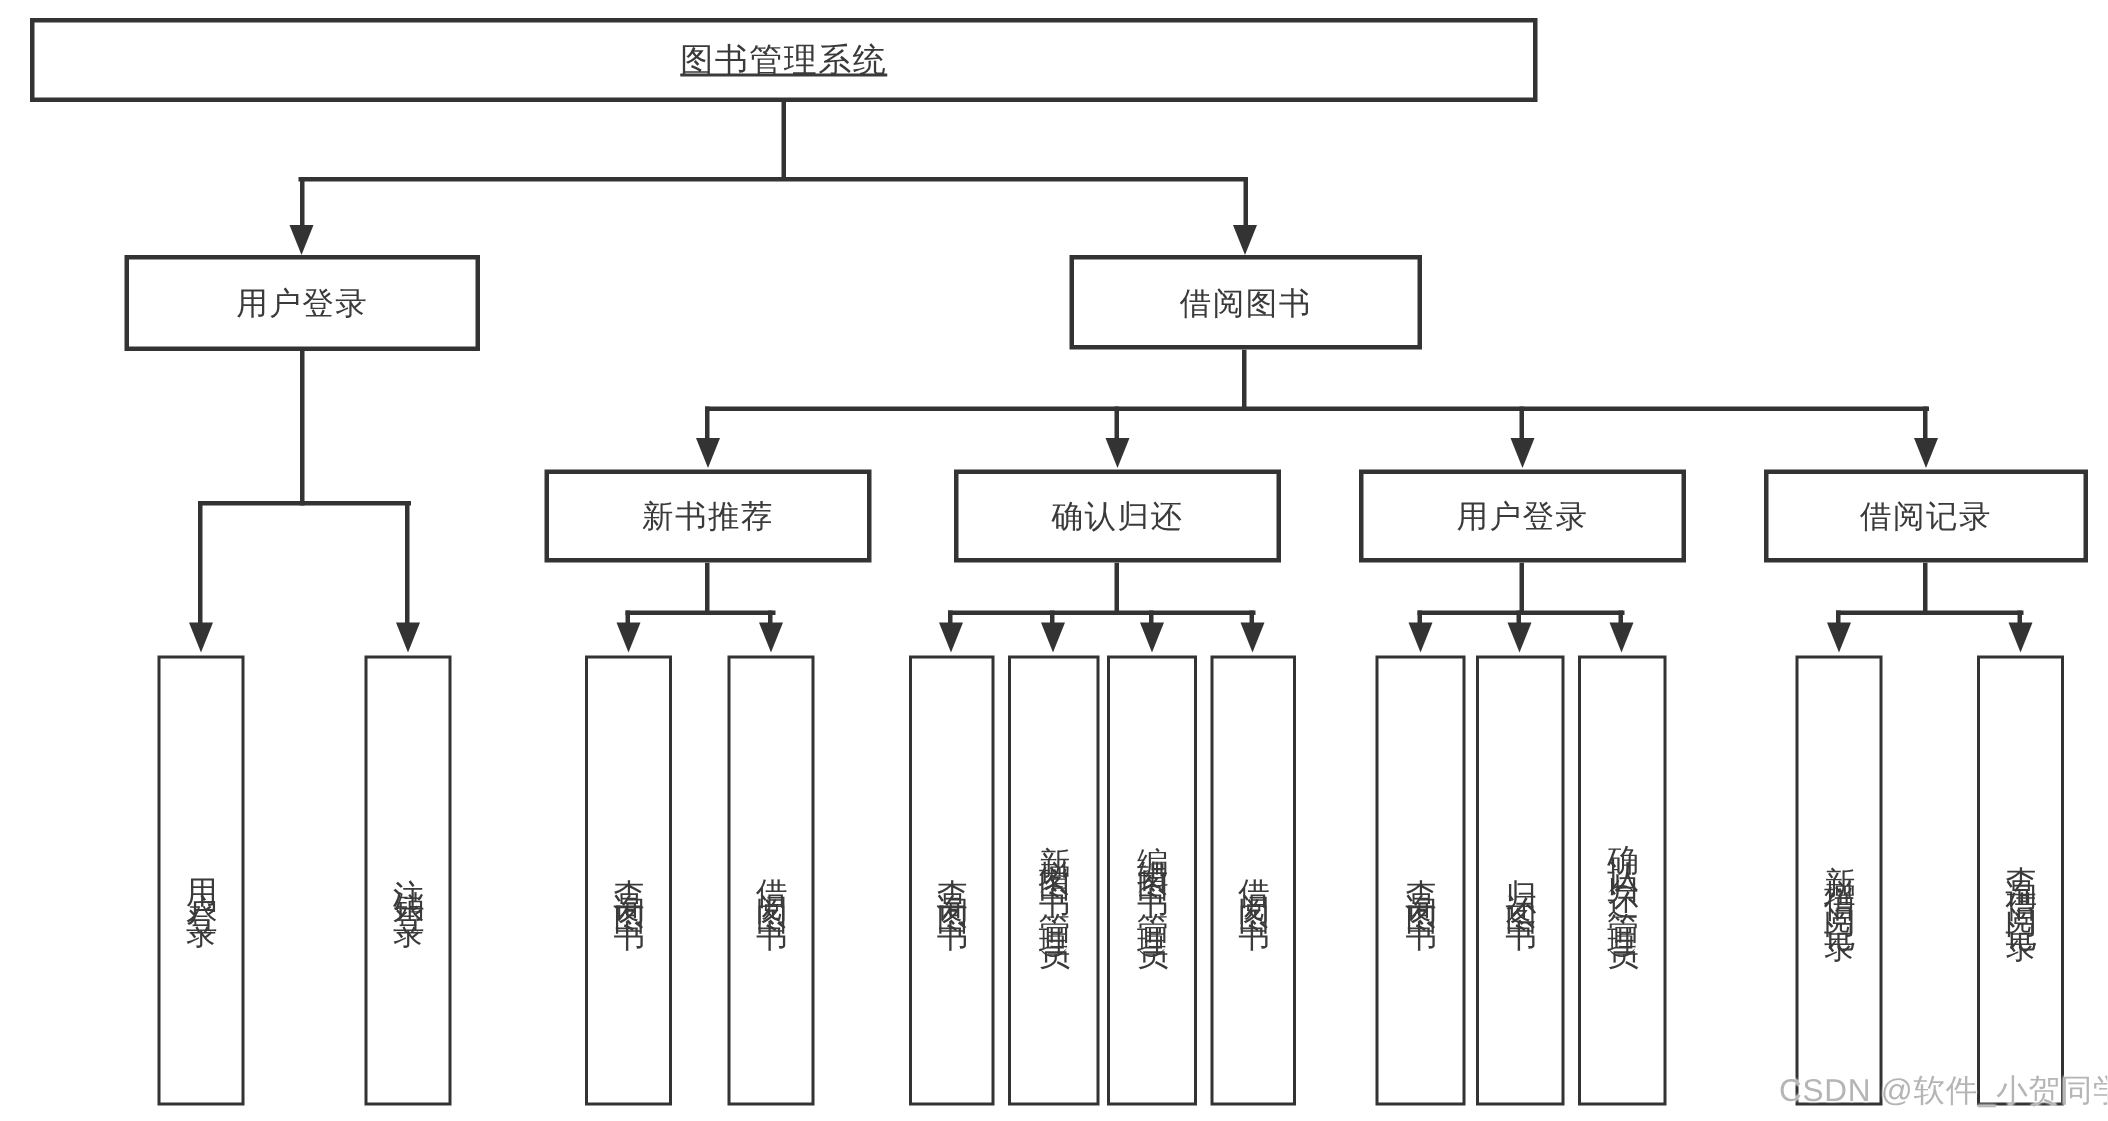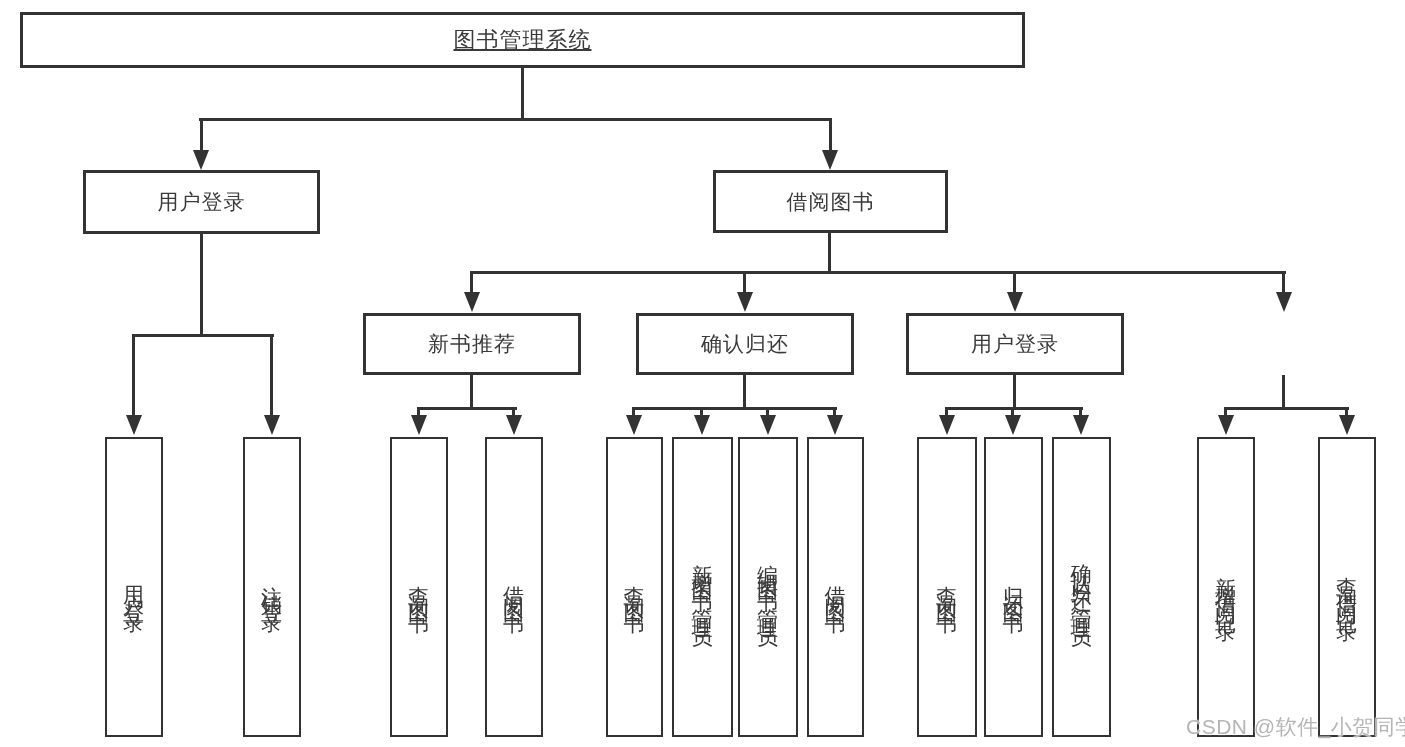--- a/index.html
+++ b/index.html
@@ -67,20 +67,21 @@
 <div class="canvas">
 
   <div class="hnode root" style="left:20px;top:12px;width:1005px;height:56px">图书管理系统</div>
 
   <div class="hnode" style="left:83px;top:170px;width:237px;height:64px">用户登录</div>
   <div class="hnode" style="left:713px;top:170px;width:235px;height:63px">借阅图书</div>
 
   <div class="hnode" style="left:363px;top:313px;width:218px;height:62px">新书推荐</div>
   <div class="hnode" style="left:636px;top:313px;width:218px;height:62px">确认归还</div>
   <div class="hnode" style="left:906px;top:313px;width:218px;height:62px">用户登录</div>
+  <div class="hnode" style="left:1176px;top:313px;width:216px;height:62px">借阅记录</div>
 
   <div class="vnode" style="left:105px;width:58px">用户登录</div>
   <div class="vnode" style="left:243px;width:58px">注销登录</div>
 
   <div class="vnode" style="left:390px;width:58px">查询图书</div>
   <div class="vnode" style="left:485px;width:58px">借阅图书</div>
 
   <div class="vnode" style="left:606px;width:57px">查询图书</div>
   <div class="vnode" style="left:672px;width:61px">新增图书（管理员）</div>
   <div class="vnode" style="left:738px;width:60px">编辑图书（管理员）</div>

